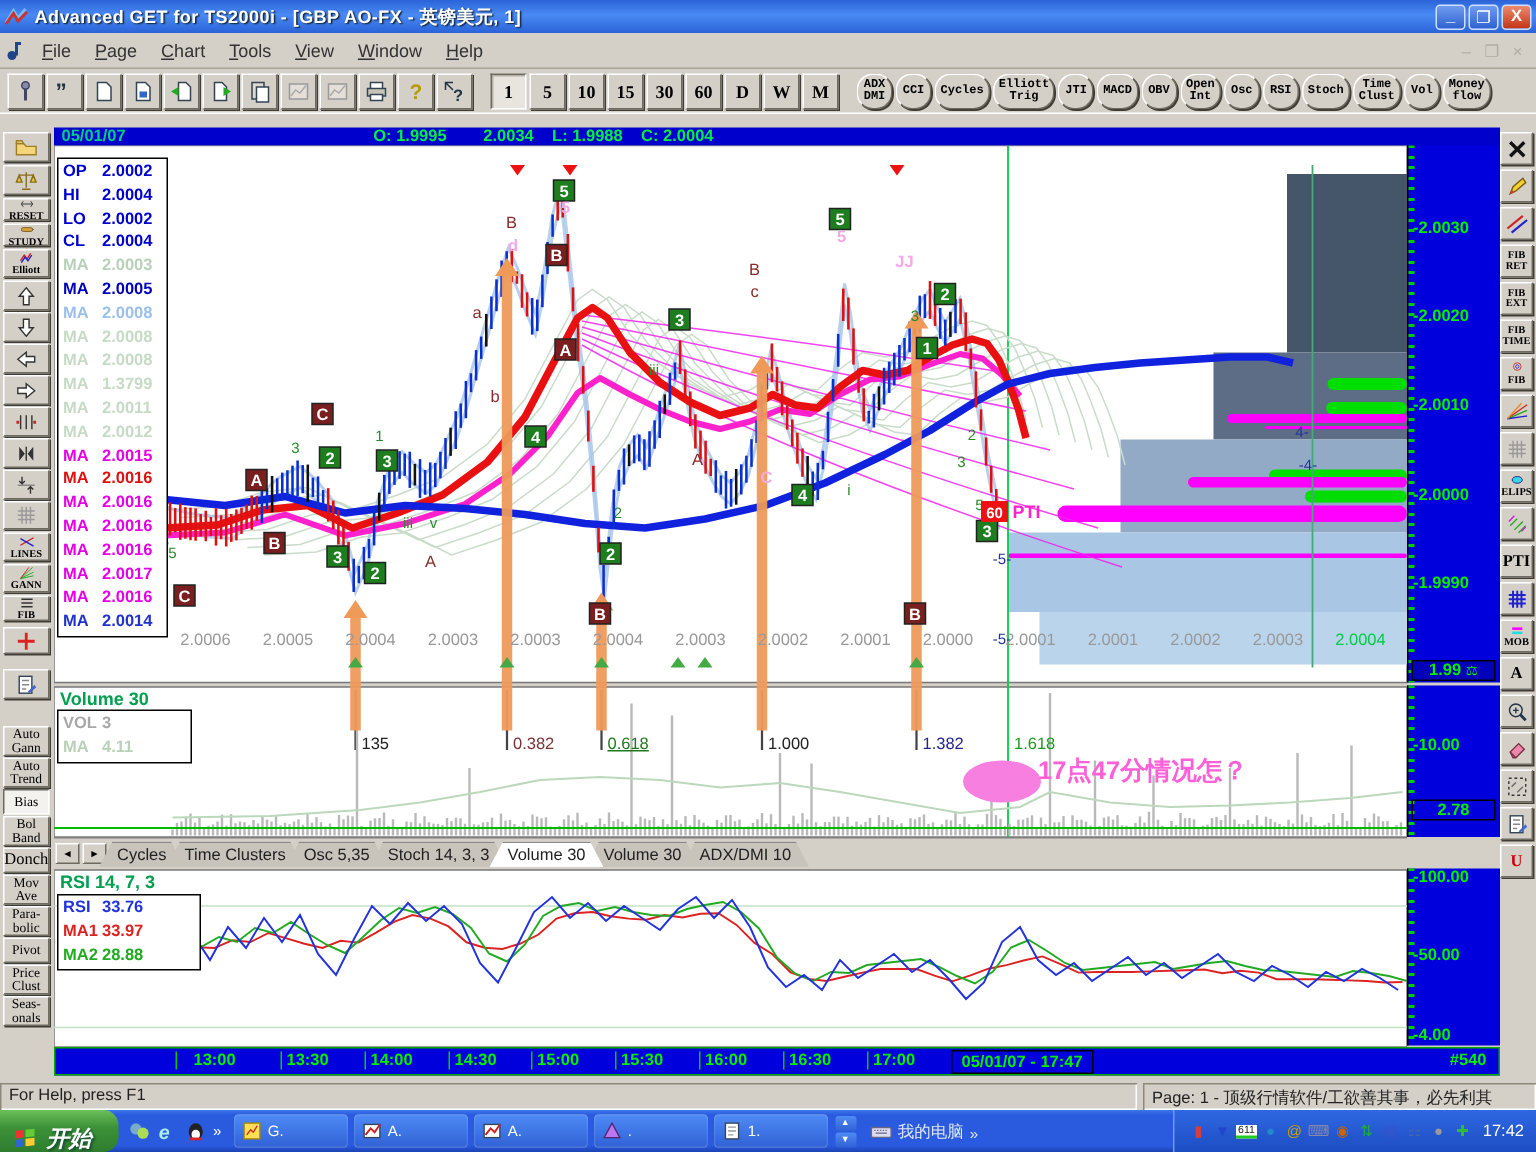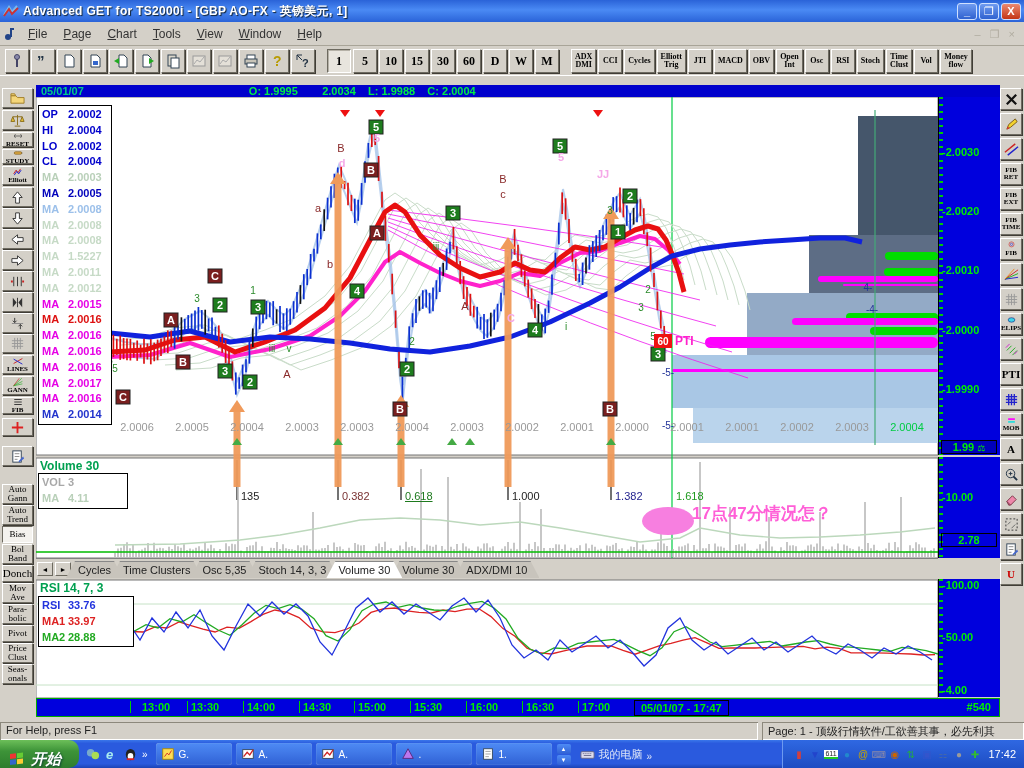--- a/index.html
+++ b/index.html
@@ -26,21 +26,21 @@
   .ghostbtns{margin-left:auto;margin-right:6px;color:#b0aca0;font-size:11px;letter-spacing:3px;}
   
   .toolbar{position:absolute;left:0;top:46px;width:1024px;height:30px;background:#d4d0c8;
     display:flex;align-items:center;padding-left:4px;box-shadow:inset 0 -1px 0 #fff;}
   .tbtn{height:24px;min-width:24px;margin:0 1px;background:#d4d0c8;display:flex;align-items:center;
     justify-content:center;border:1px solid;border-color:#fff #6d6a60 #6d6a60 #fff;
     box-shadow:1px 1px 0 #403d36;font-size:10px;}
   .tbtn.pressed{border-color:#6d6a60 #fff #fff #6d6a60;box-shadow:inset 1px 1px 0 #b5b1a7;background:#e8e5de;}
   .tf{width:22px;font-size:12px;font-weight:bold;font-family:"Liberation Serif",serif;}
   .study{font-size:8px;line-height:8px;text-align:center;white-space:pre-line;padding:1px 3px;
-    font-family:Liberation Serif, serif;font-weight:bold;}
+    font-family:Liberation Mono, monospace;font-weight:bold;border-radius:11px;}
   .tsep{width:10px;}
   
   .leftbar{position:absolute;left:0;top:76px;width:36px;height:646px;background:#d4d0c8;}
   .rightbar{position:absolute;left:1000px;top:76px;width:24px;height:646px;background:#d4d0c8;}
   .sbtn{position:absolute;left:2px;width:31px;background:#d4d0c8;border:1px solid;
     border-color:#fff #6d6a60 #6d6a60 #fff;box-shadow:1px 1px 0 #403d36;
     display:flex;flex-direction:column;align-items:center;justify-content:center;
     font-size:7px;line-height:7px;text-align:center;white-space:pre-line;
     font-family:"Liberation Serif",serif;}
   .sbtn.active{border-color:#6d6a60 #fff #fff #6d6a60;background:#f4f2ee;box-shadow:none;}
@@ -1032,21 +1032,21 @@
         <div class="row" style="color: rgb(198, 218, 198);">
           <span class="lab">MA</span>
           <span>2.0008</span>
         </div>
         <div class="row" style="color: rgb(198, 218, 198);">
           <span class="lab">MA</span>
           <span>2.0008</span>
         </div>
         <div class="row" style="color: rgb(198, 218, 198);">
           <span class="lab">MA</span>
-          <span>1.5227</span>
+          <span>1.3799</span>
         </div>
         <div class="row" style="color: rgb(198, 218, 198);">
           <span class="lab">MA</span>
           <span>2.0011</span>
         </div>
         <div class="row" style="color: rgb(198, 218, 198);">
           <span class="lab">MA</span>
           <span>2.0012</span>
         </div>
         <div class="row" style="color: rgb(230, 0, 230);">
@@ -1165,21 +1165,21 @@
         </div>
       </div>
     <div class="scale" id="rsiscale" style="top:503px;height:118px;">
         <div class="tickcol"></div>
         <div class="slabel" style="top: 0px;">-100.00</div>
         <div class="slabel" style="top: 52px;">-50.00</div>
         <div class="slabel" style="top: 105px;">-4.00</div>
       </div>
 
     <div class="timeaxis" id="timeaxis">
-        <span class="tl" style="left: 93px; padding-left: 11px;">13:00</span>
+        <span class="tl" style="left: 80px; padding-left: 11px;">13:00</span>
         <span class="tl" style="left: 150px;">13:30</span>
         <span class="tl" style="left: 206px;">14:00</span>
         <span class="tl" style="left: 262px;">14:30</span>
         <span class="tl" style="left: 317px;">15:00</span>
         <span class="tl" style="left: 373px;">15:30</span>
         <span class="tl" style="left: 429px;">16:00</span>
         <span class="tl" style="left: 485px;">16:30</span>
         <span class="tl" style="left: 541px;">17:00</span>
         <span class="cursorbox" style="left: 597px;">05/01/07 - 17:47</span>
         <span class="count">#540</span>

